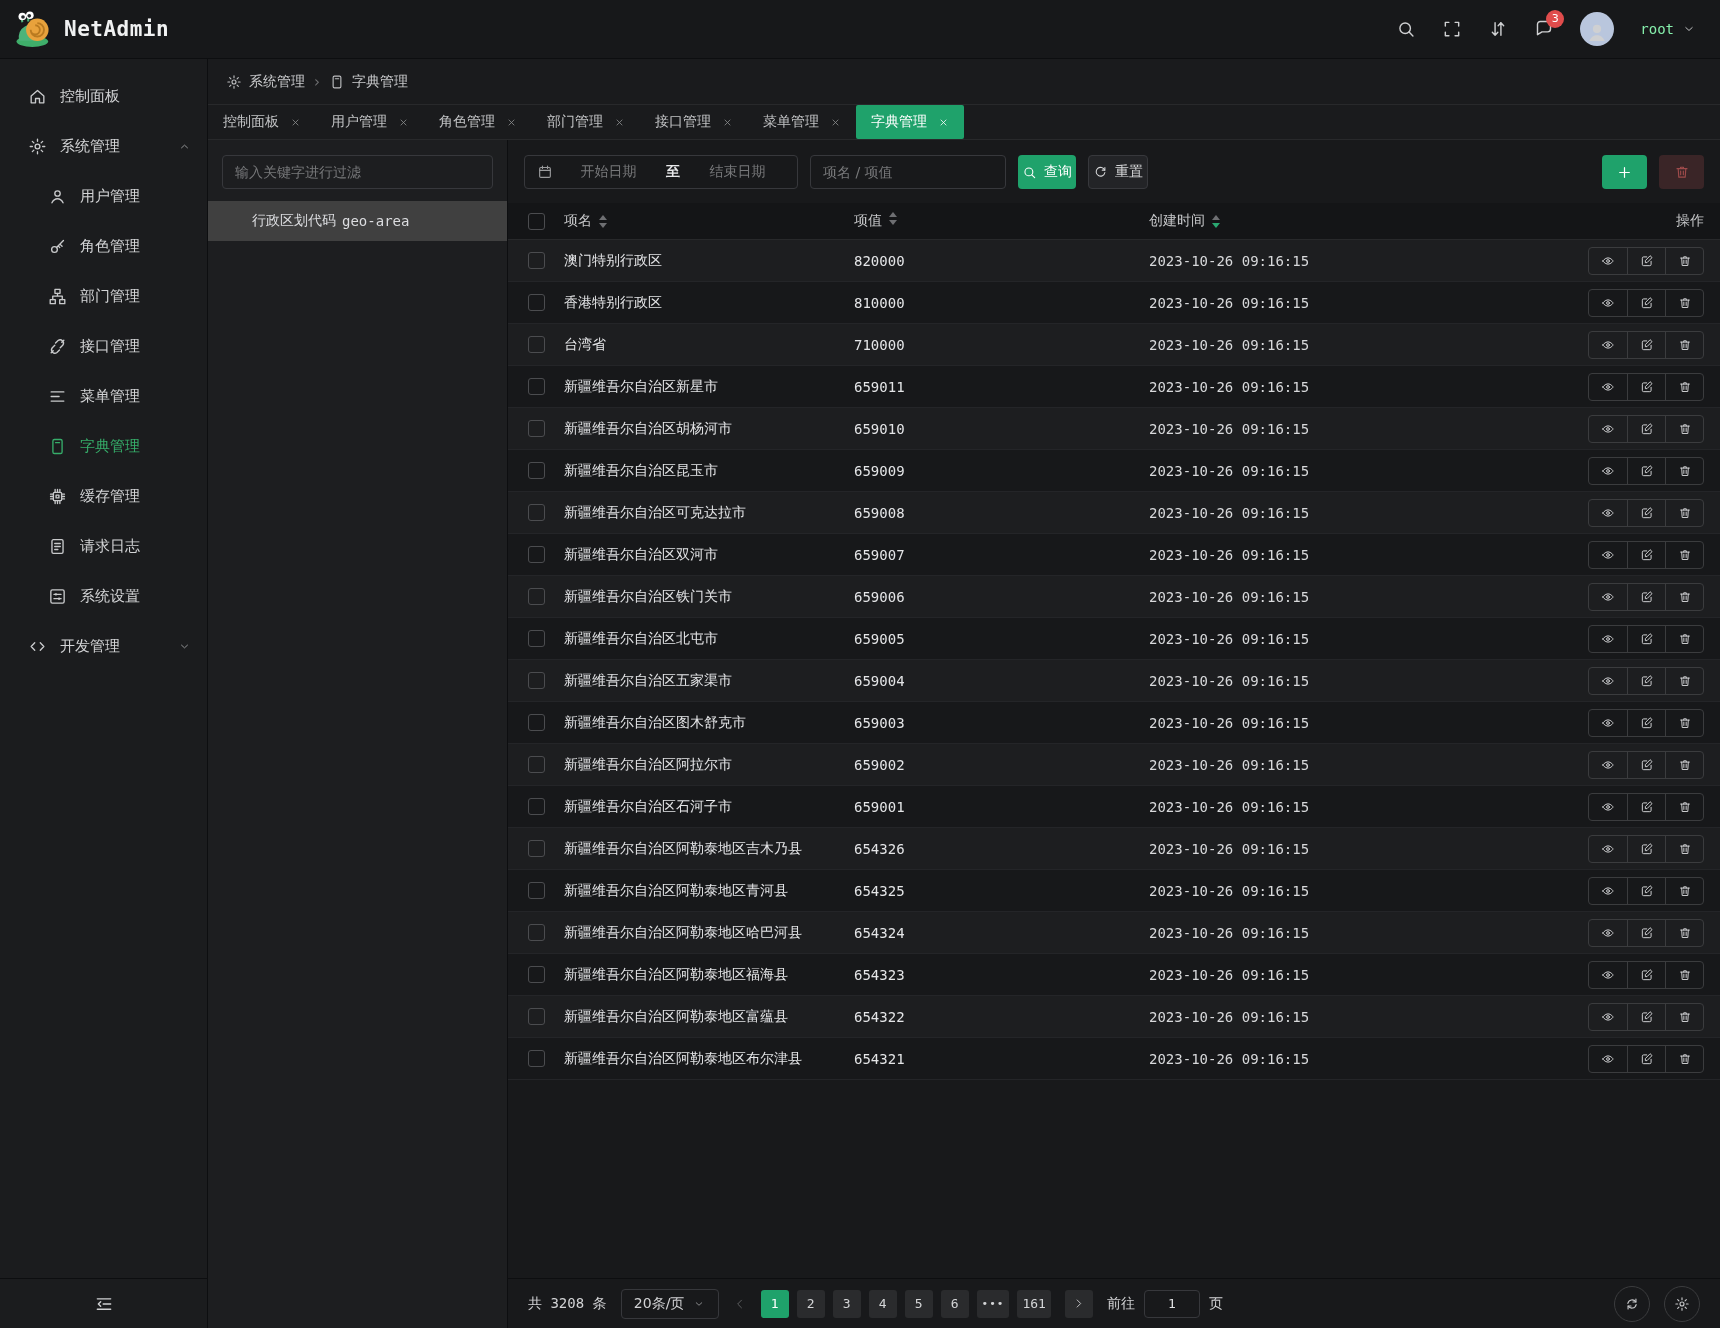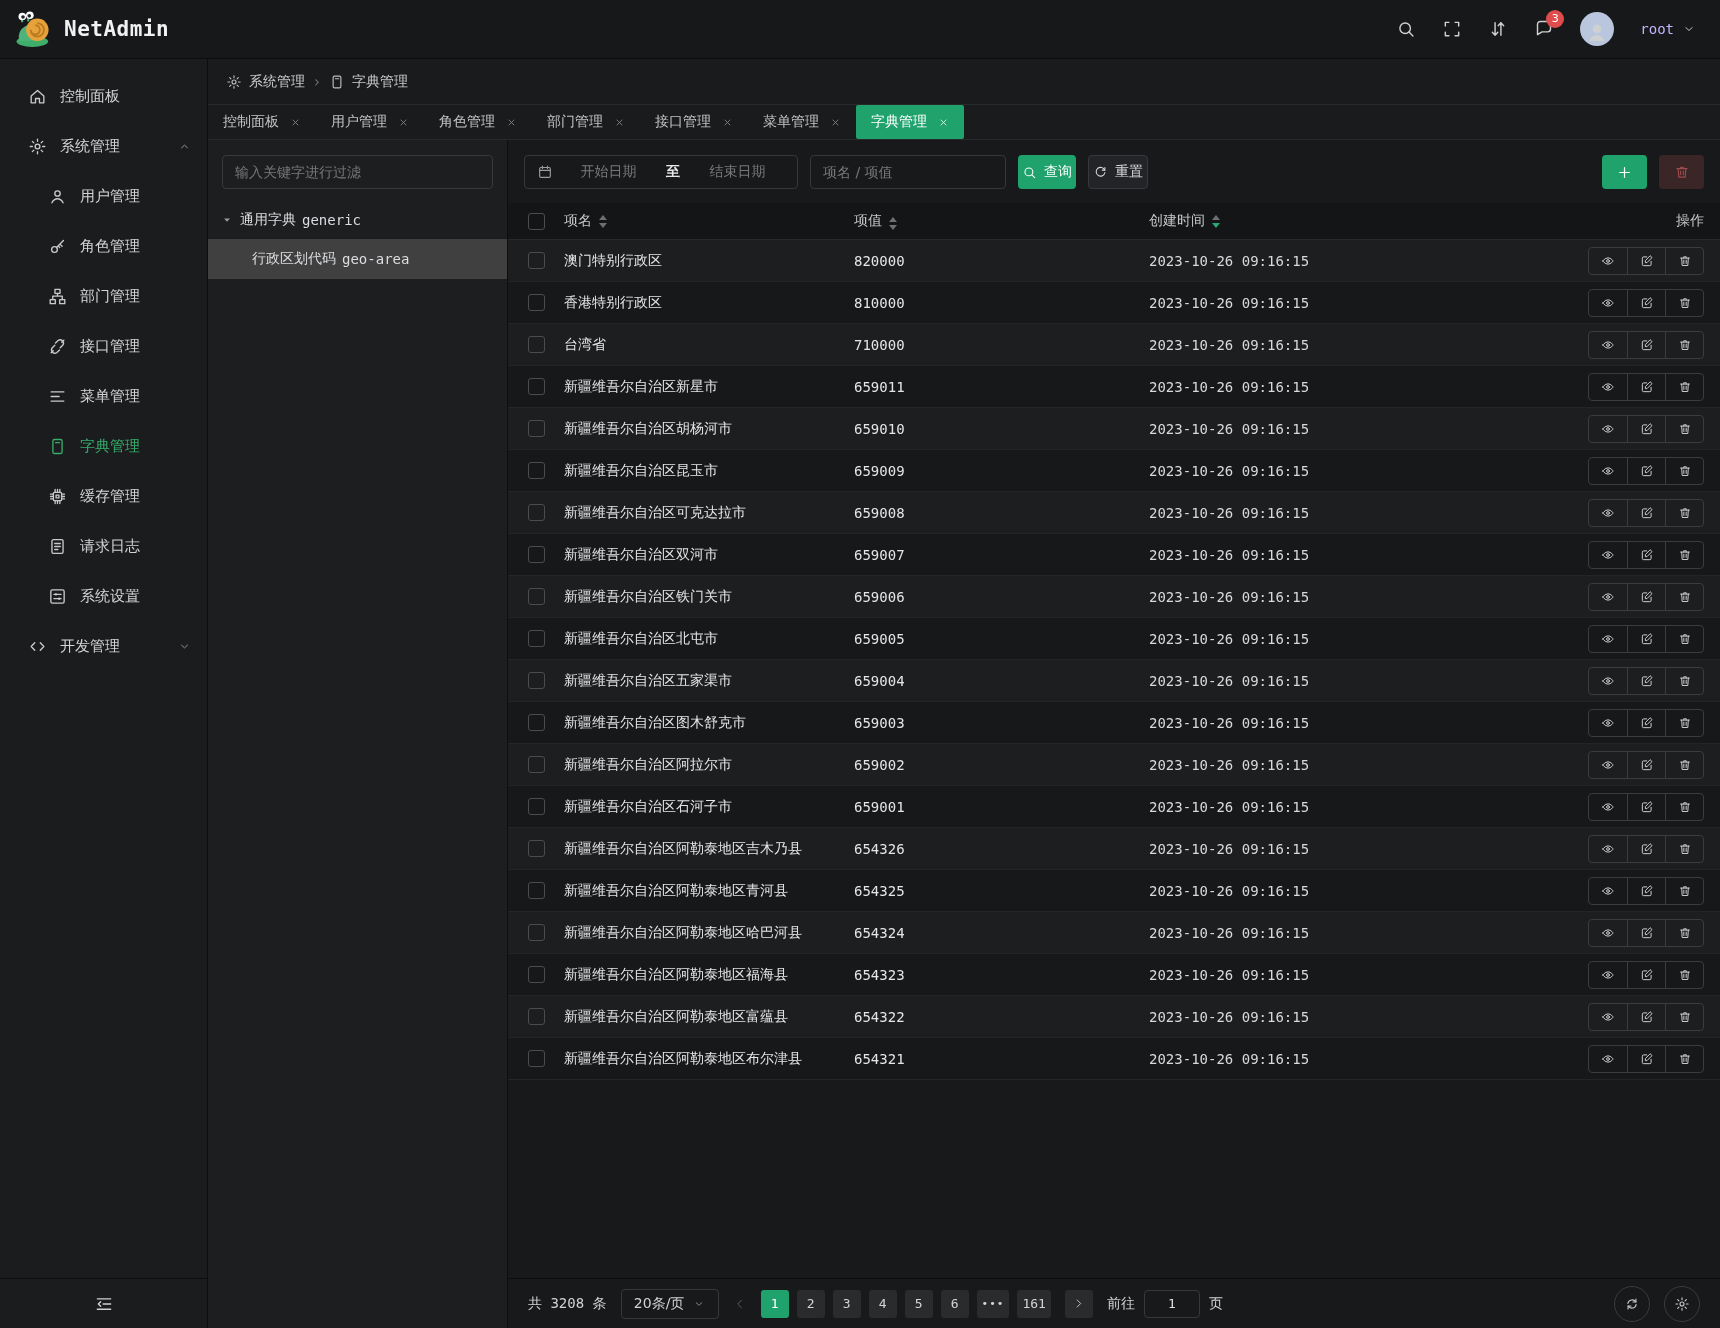--- a/index.html
+++ b/index.html
@@ -35,21 +35,21 @@
   
   .topbar{height:59px;flex:none;background:var(--bg-header);display:flex;align-items:center;padding:0 24px 0 14px;border-bottom:1px solid var(--line-dark)}
   .logo{width:40px;height:40px;margin-right:10px}
   .app-name{font-size:21px;font-weight:bold;color:#f0f1f2;letter-spacing:.5px}
   .top-actions{margin-left:auto;display:flex;align-items:center;gap:26px}
   .top-actions .icon{width:20px;height:20px;color:#cfd0d2;cursor:pointer}
   .bell-wrap{position:relative}
   .badge{position:absolute;top:-8px;right:-10px;background:#e04c4c;color:#fff;font-size:11px;min-width:18px;height:18px;border-radius:9px;display:flex;align-items:center;justify-content:center;padding:0 4px}
   .avatar{width:34px;height:34px;border-radius:50%;background:#b9c6dd;color:#fbfcfe;display:flex;align-items:center;justify-content:center;overflow:hidden}
   .avatar .icon{width:26px;height:26px;margin-top:6px}
-  .user{display:flex;align-items:center;gap:8px;color:#c4b5fd}
+  .user{display:flex;align-items:center;gap:8px;color:#86efac}
   .user .icon{width:14px;height:14px;color:#bfc0c2}
 
   
   .app-body{flex:1;display:flex;min-height:0}
   .sidebar{width:208px;flex:none;background:var(--bg-sidebar);border-right:1px solid var(--line-dark);display:flex;flex-direction:column;padding-top:12px}
   .side-item{height:50px;flex:none;display:flex;align-items:center;gap:13px;padding:0 16px 0 28px;color:#d3d4d6;font-size:15px;cursor:pointer}
   .side-item .icon{width:19px;height:19px;color:#c9cacc}
   .side-item.child{padding-left:48px}
   .side-item.active{color:var(--green-dim)}
   .side-item.active .icon{color:var(--green-dim)}
@@ -102,21 +102,21 @@
   .filter-spacer{flex:1}
   .btn-sq{width:45px;padding:0;justify-content:center}
   .btn-new{background:var(--green);color:#fff}
   .btn-new .icon{width:17px;height:17px}
   .btn-del-disabled{background:#3a2527;color:#9e4b4b;cursor:default}
   .btn-del-disabled .icon{width:16px;height:16px}
 
   .thead{flex:none;height:37px;background:var(--bg-thead);display:flex;align-items:center;color:#c6c7c9;border-bottom:1px solid var(--line)}
   .col-check{width:56px;flex:none;display:flex;justify-content:center}
   .col-name{width:290px;flex:none;display:flex;align-items:center}
-  .col-value{width:295px;flex:none;display:flex;align-items:flex-end}
+  .col-value{width:295px;flex:none;display:flex;align-items:flex-start}
   .col-time{width:420px;flex:none;display:flex;align-items:center}
   .col-actions{flex:1;display:flex;justify-content:flex-end;padding-right:16px;align-items:center}
   .cb{width:17px;height:17px;border:1.5px solid #4b4c4f;border-radius:3px;background:transparent;cursor:pointer}
   .carets{display:inline-flex;flex-direction:column;gap:3px;margin-left:7px;cursor:pointer}
   .carets i{width:0;height:0;border-left:4.5px solid transparent;border-right:4.5px solid transparent}
   .carets .up{border-bottom:5px solid #6e6f72}
   .carets .down{border-top:5px solid #6e6f72}
   .carets .down.on{border-top-color:#2aa871}
 
   .tbody{flex:none}
@@ -440,29 +440,20 @@
           </span>
         </div>
       </div>
 
     <div class="content-row">
 
       <section class="tree-panel">
         <div class="tree-search">
           <input placeholder="输入关键字进行过滤" style="">
         </div>
-        <div class="tree-node">
-          <span class="icon">
-              <svg viewBox="0 0 24 24" fill="none" stroke="currentColor" stroke-width="1.7" stroke-linecap="round" stroke-linejoin="round">
-                <path d="M7 9.5h10l-5 5.5z" fill="currentColor" stroke="none"></path>
-              </svg>
-            </span>
-          <span>通用字典</span>
-          <span class="mono">generic</span>
-        </div>
         <div class="tree-node selected">
           <span>行政区划代码</span>
           <span class="mono">geo-area</span>
         </div>
       </section>
 
       <section class="table-panel">
         <div class="filter-row">
           <div class="input-box date-box">
             <span class="icon">

